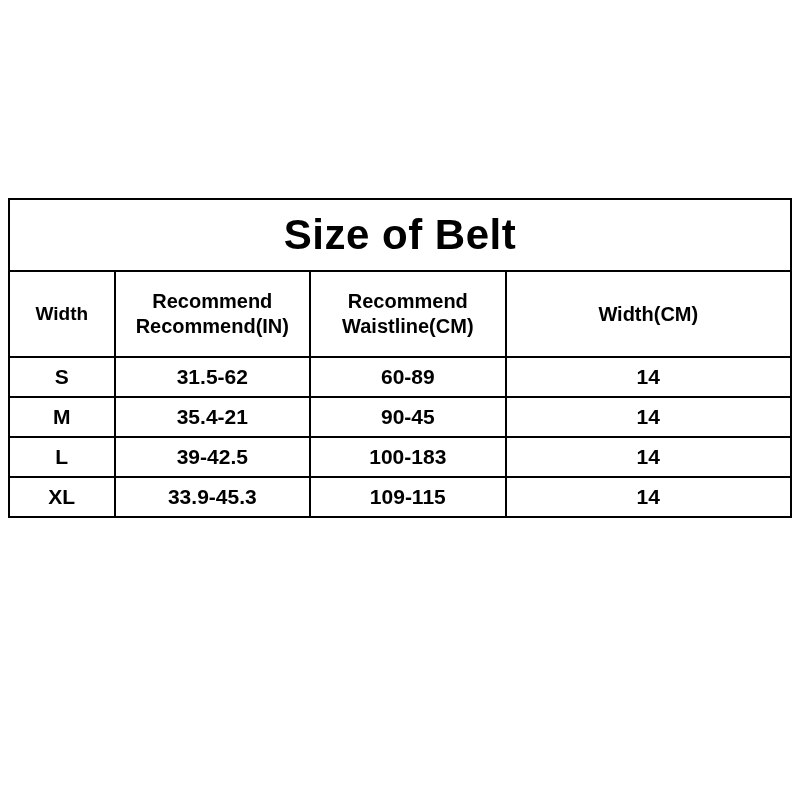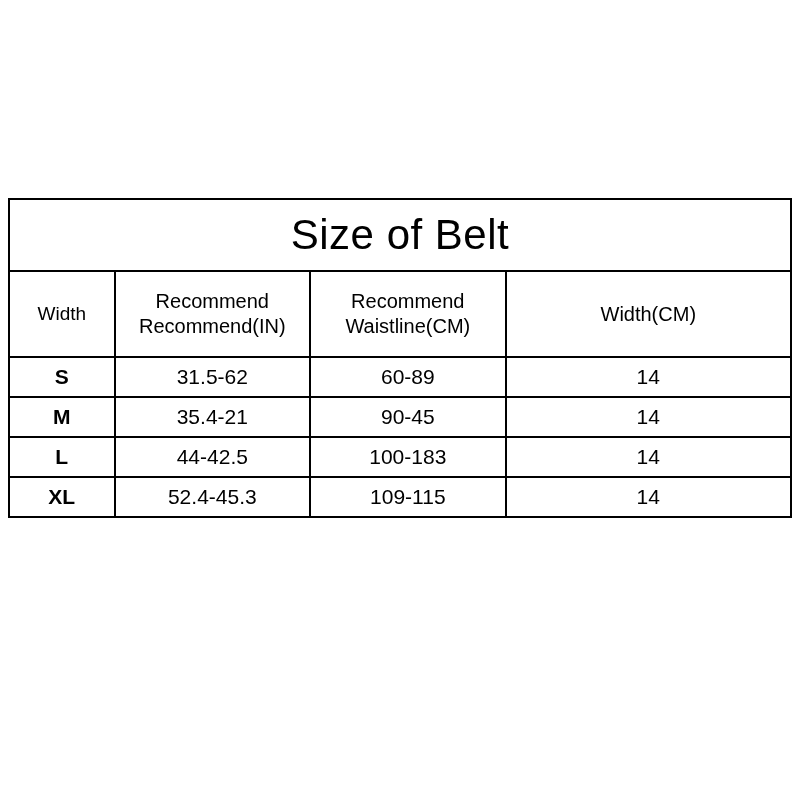--- a/index.html
+++ b/index.html
@@ -25,21 +25,21 @@
     width: 100%;
     border-collapse: collapse;
     table-layout: fixed;
   }
   table.size-table td,
   table.size-table th {
     border: 2px solid #000000;
     text-align: center;
     vertical-align: middle;
     padding: 0;
-    font-weight: normal;
+    font-weight: bold;
   }
   .title-cell {
     height: 70px;
     font-size: 42px;
     font-weight: bold;
     letter-spacing: 0.5px;
     line-height: 1.1;
     border-bottom: 2px solid #000000;
   }
   .header-row td {
@@ -100,25 +100,25 @@
         <td>14</td>
       </tr>
       <tr class="body-row">
         <td class="size-label">M</td>
         <td>35.4-21</td>
         <td>90-45</td>
         <td>14</td>
       </tr>
       <tr class="body-row">
         <td class="size-label">L</td>
-        <td>44-42.5</td>
+        <td>39-42.5</td>
         <td>100-183</td>
         <td>14</td>
       </tr>
       <tr class="body-row">
         <td class="size-label">XL</td>
-        <td>52.4-45.3</td>
+        <td>33.9-45.3</td>
         <td>109-115</td>
         <td>14</td>
       </tr>
     </tbody>
   </table>
 </div>
 
 </body></html>

